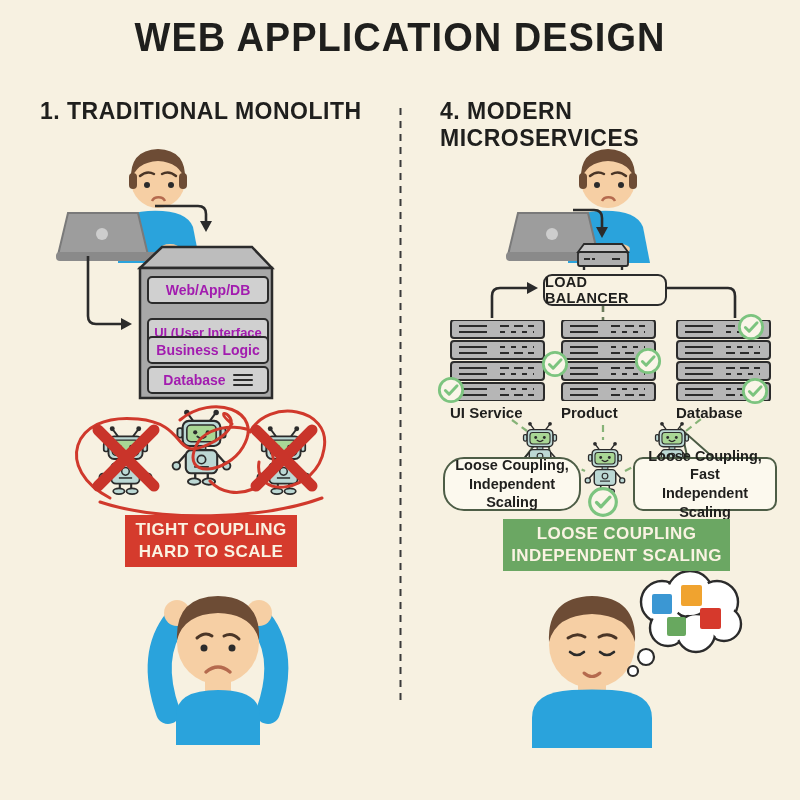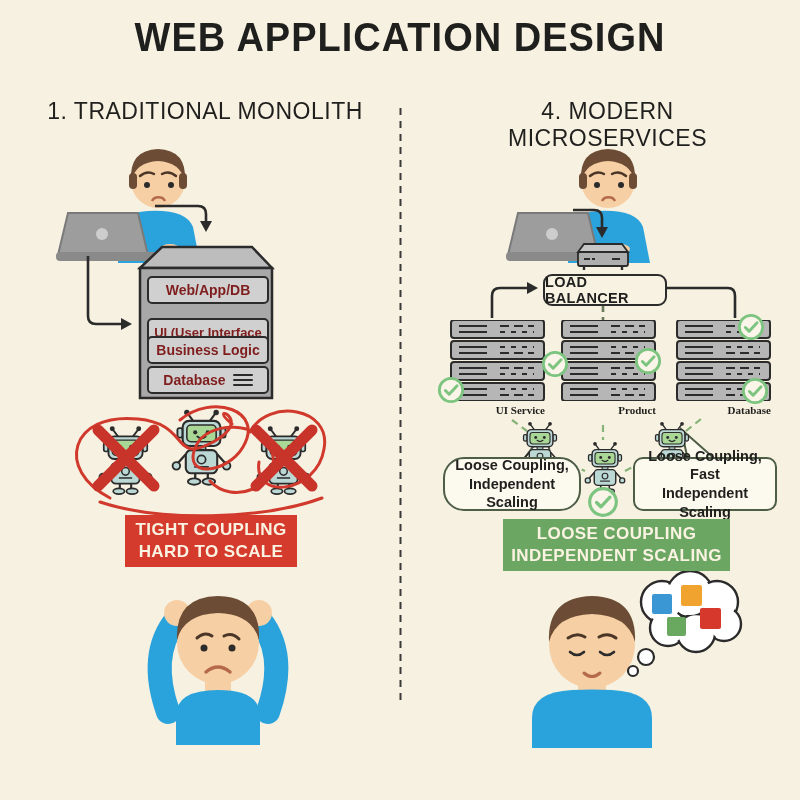--- a/index.html
+++ b/index.html
@@ -4,32 +4,32 @@
 <style>
   html,body{margin:0;padding:0;}
   body{width:800px;height:800px;overflow:hidden;background:#f7f1e1;
        font-family:"Liberation Sans",sans-serif;color:#1f1f1d;}
   .abs{position:absolute;}
   #stage{position:relative;width:800px;height:800px;background:#f7f1e1;}
   #art{position:absolute;left:0;top:0;z-index:1;}
   .txt{z-index:2;}
   .title{left:0;top:16px;width:800px;text-align:center;font-size:38px;font-weight:800;
          letter-spacing:1px;transform:scaleY(1.08);}
-  .sec-header{top:98px;font-size:23px;font-weight:400;letter-spacing:.5px;text-align:center;}
+  .sec-header{top:98px;font-size:23px;font-weight:700;letter-spacing:.5px;text-align:left;}
   .sec-header.left{left:40px;width:330px;}
   .sec-header.right{left:440px;width:335px;}
   .mono-row{left:147px;width:118px;height:24px;background:#d0d0d0;border:2px solid #2b2b2b;
             border-radius:5px;display:flex;align-items:center;justify-content:center;gap:7px;
-            font-size:14px;font-weight:700;color:#7f1d1d;white-space:nowrap;}
+            font-size:14px;font-weight:700;color:#a21caf;white-space:nowrap;}
   .dbicon{display:inline-flex;flex-direction:column;gap:2.5px;}
   .dbicon i{display:block;width:20px;height:2.4px;background:#2b2b2b;border-radius:1px;}
   .lb-box{left:543px;top:274px;width:120px;height:28px;background:#f8f2e2;border:2.5px solid #2b2b2b;
           border-radius:9px;display:flex;align-items:center;justify-content:center;
           font-size:14.5px;font-weight:800;letter-spacing:.3px;}
-  .svc-label{top:404px;font-size:11px;font-weight:800;text-align:right;font-family:Liberation Serif, serif;}
+  .svc-label{top:404px;font-size:15px;font-weight:800;text-align:left;}
   .bubble{background:#fcf9ee;border:2px solid #4d5d46;border-radius:10px;
           display:flex;flex-direction:column;align-items:center;justify-content:center;
           font-size:14.5px;font-weight:800;line-height:1.28;text-align:center;}
   .bubble.bl{left:443px;top:457px;width:134px;height:50px;border-radius:21px;}
   .bubble.br{left:633px;top:457px;width:140px;height:50px;}
   .banner{display:flex;flex-direction:column;align-items:center;justify-content:center;
           color:#faf3e2;font-weight:800;font-size:17px;line-height:1.3;letter-spacing:.4px;
           text-align:center;}
   .banner.red{left:125px;top:515px;width:172px;height:52px;background:#d53b2d;}
   .banner.green{left:503px;top:519px;width:227px;height:52px;background:#6ba763;}

